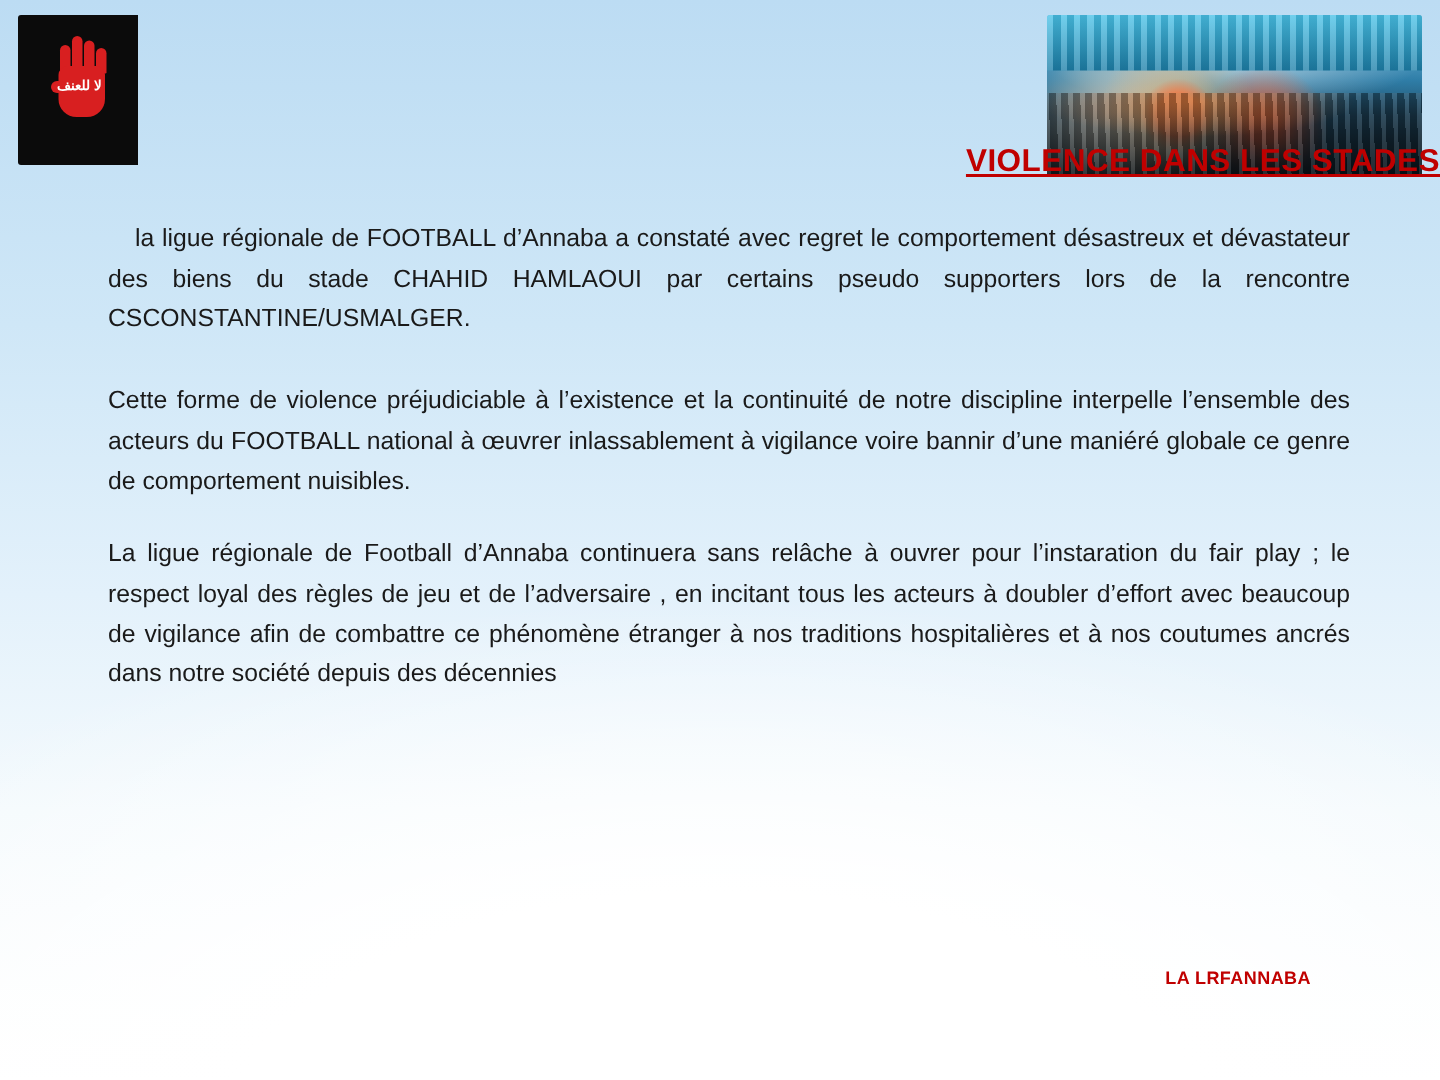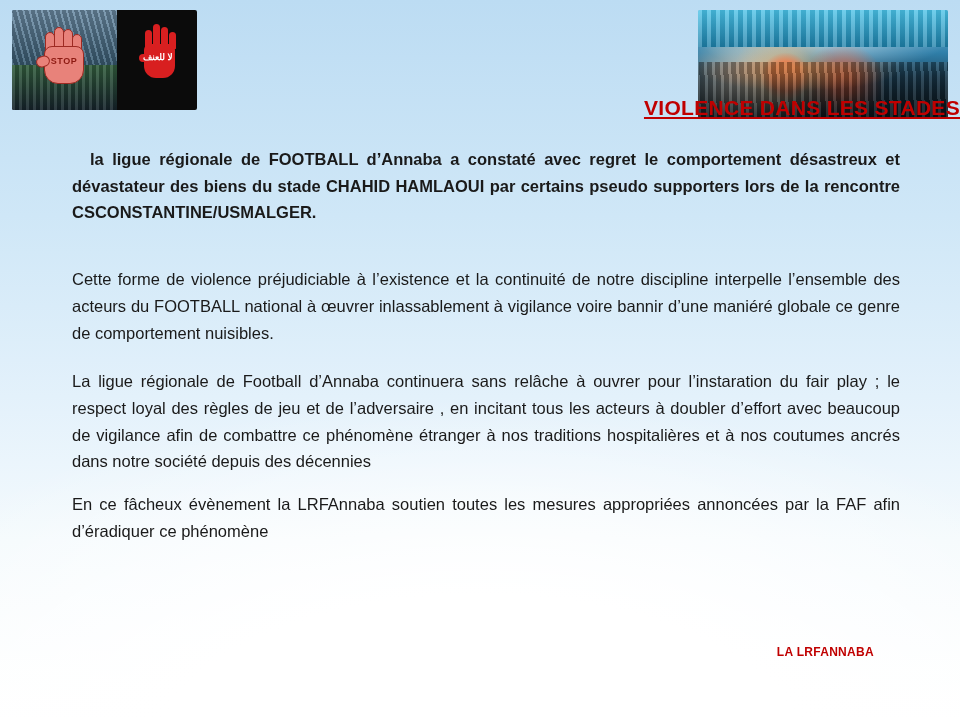--- a/index.html
+++ b/index.html
@@ -216,22 +216,21 @@
     font-size: 16.5px;
     line-height: 1.62;
   }
   .para {
     margin: 0 0 18px 0;
     text-align: justify;
     text-justify: inter-word;
   }
   .para.first {
     text-indent: 18px;
-    margin-bottom: 40px;
-    font-weight: bold;
+    margin-bottom: 28px;
   }
   .para.p2 { margin-bottom: 22px; }
   .para.p3 { margin-bottom: 16px; }
   .para.p4 { margin-bottom: 16px; }
   .para.p5 { margin-bottom: 10px; }
 
   .signature {
     position: absolute;
     right: 86px;
     top: 645px;
@@ -240,31 +239,20 @@
     color: #c00000;
     letter-spacing: 0.3px;
   }
 </style>
 </head>
 <body>
 
 <div class="slide">
 
   <div class="photo photo-left">
-    <div class="half crowd">
-      <div class="hand-red">
-        <div class="finger f1"></div>
-        <div class="finger f2"></div>
-        <div class="finger f3"></div>
-        <div class="finger f4"></div>
-        <div class="palm"></div>
-        <div class="thumb"></div>
-        <div class="stop-text">STOP</div>
-      </div>
-    </div>
     <div class="half blackpanel">
       <div class="hand-solid">
         <div class="finger f1"></div>
         <div class="finger f2"></div>
         <div class="finger f3"></div>
         <div class="finger f4"></div>
         <div class="palm"></div>
         <div class="thumb"></div>
         <div class="ar">لا للعنف</div>
       </div>
@@ -272,18 +260,17 @@
   </div>
 
   <div class="photo photo-right"></div>
 
   <div class="title">VIOLENCE DANS LES STADES</div>
 
   <div class="body">
     <p class="para first">la ligue régionale de FOOTBALL d’Annaba a constaté avec regret le comportement désastreux et dévastateur des biens du stade CHAHID HAMLAOUI par certains pseudo supporters lors de la rencontre CSCONSTANTINE/USMALGER.</p>
     <p class="para p2">Cette forme de violence préjudiciable à l’existence  et la continuité de notre discipline interpelle l’ensemble des acteurs du FOOTBALL national à œuvrer inlassablement à vigilance voire bannir d’une maniéré globale ce genre de comportement  nuisibles.</p>
     <p class="para p3">La ligue régionale de Football d’Annaba continuera sans relâche à ouvrer pour l’instaration du fair play ; le respect loyal des règles de jeu et de l’adversaire , en incitant tous les acteurs à doubler d’effort avec beaucoup  de vigilance afin de combattre ce phénomène étranger à nos traditions hospitalières et à nos coutumes  ancrés dans notre société depuis des décennies</p>
-    <p class="para p5">En ce fâcheux évènement  la LRFAnnaba soutien toutes les mesures appropriées annoncées   par la FAF afin d’éradiquer ce phénomène</p>
   </div>
 
   <div class="signature">LA LRFANNABA</div>
 
 </div>
 
 </body></html>

